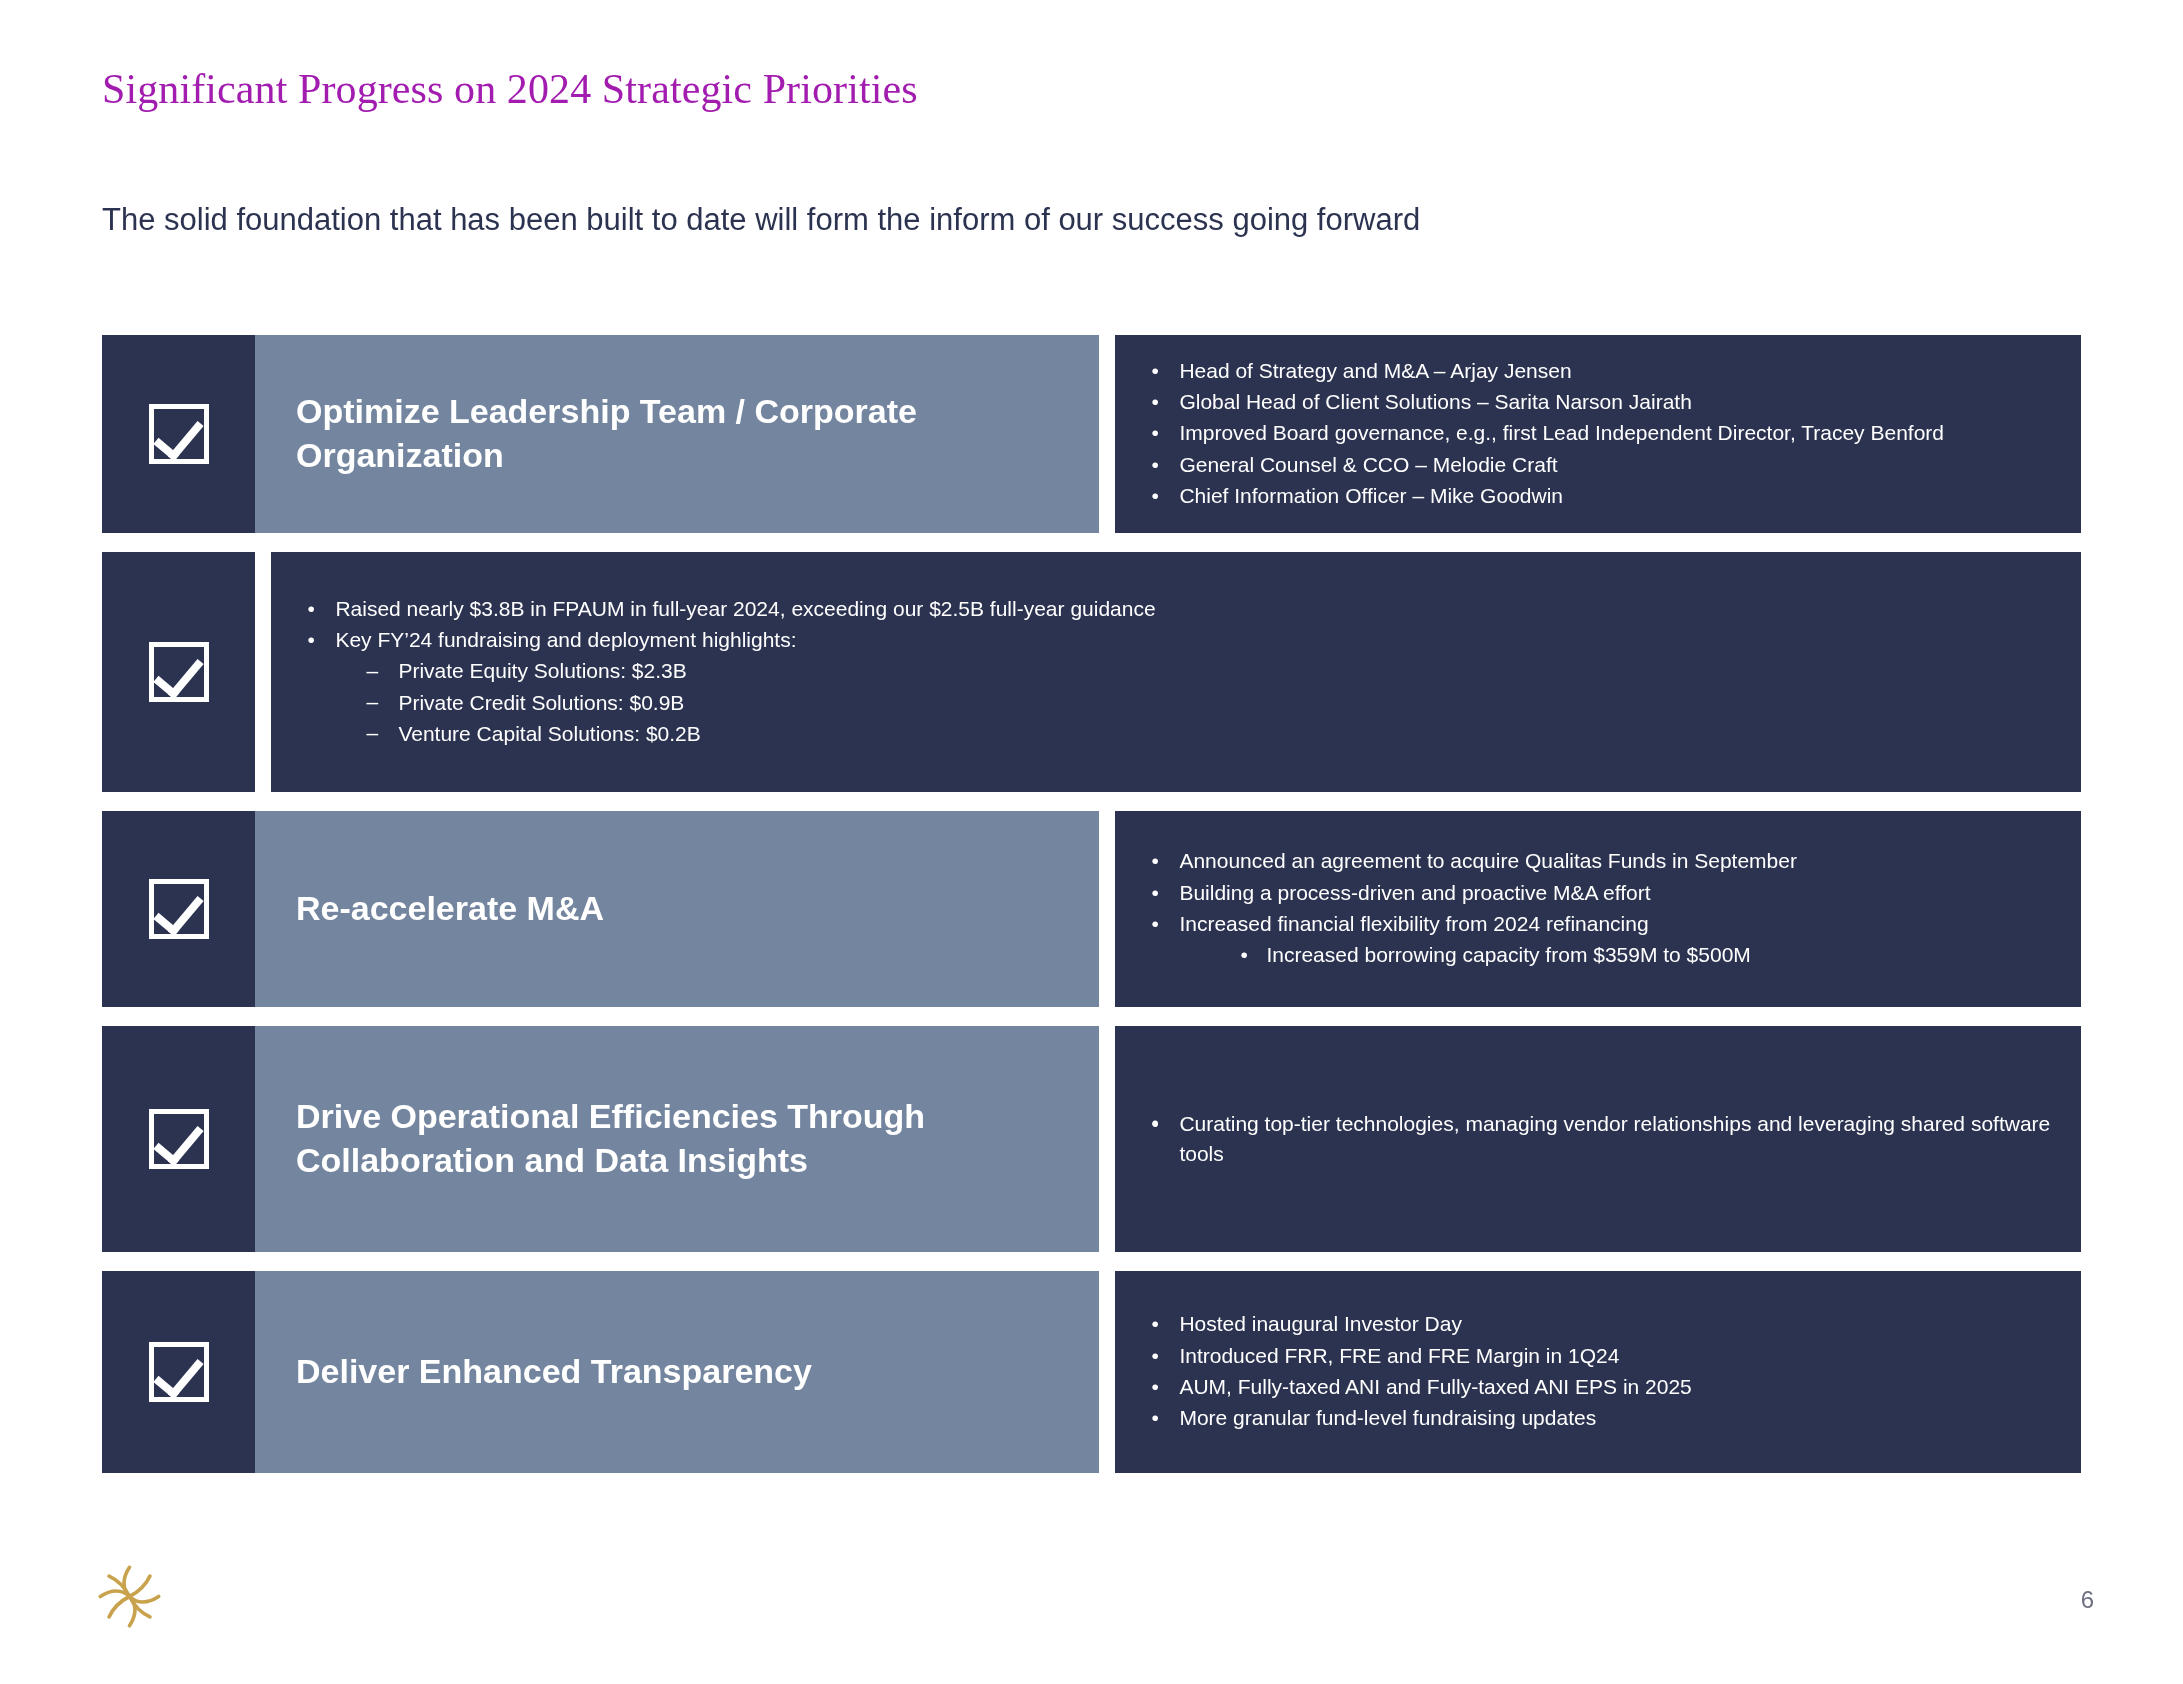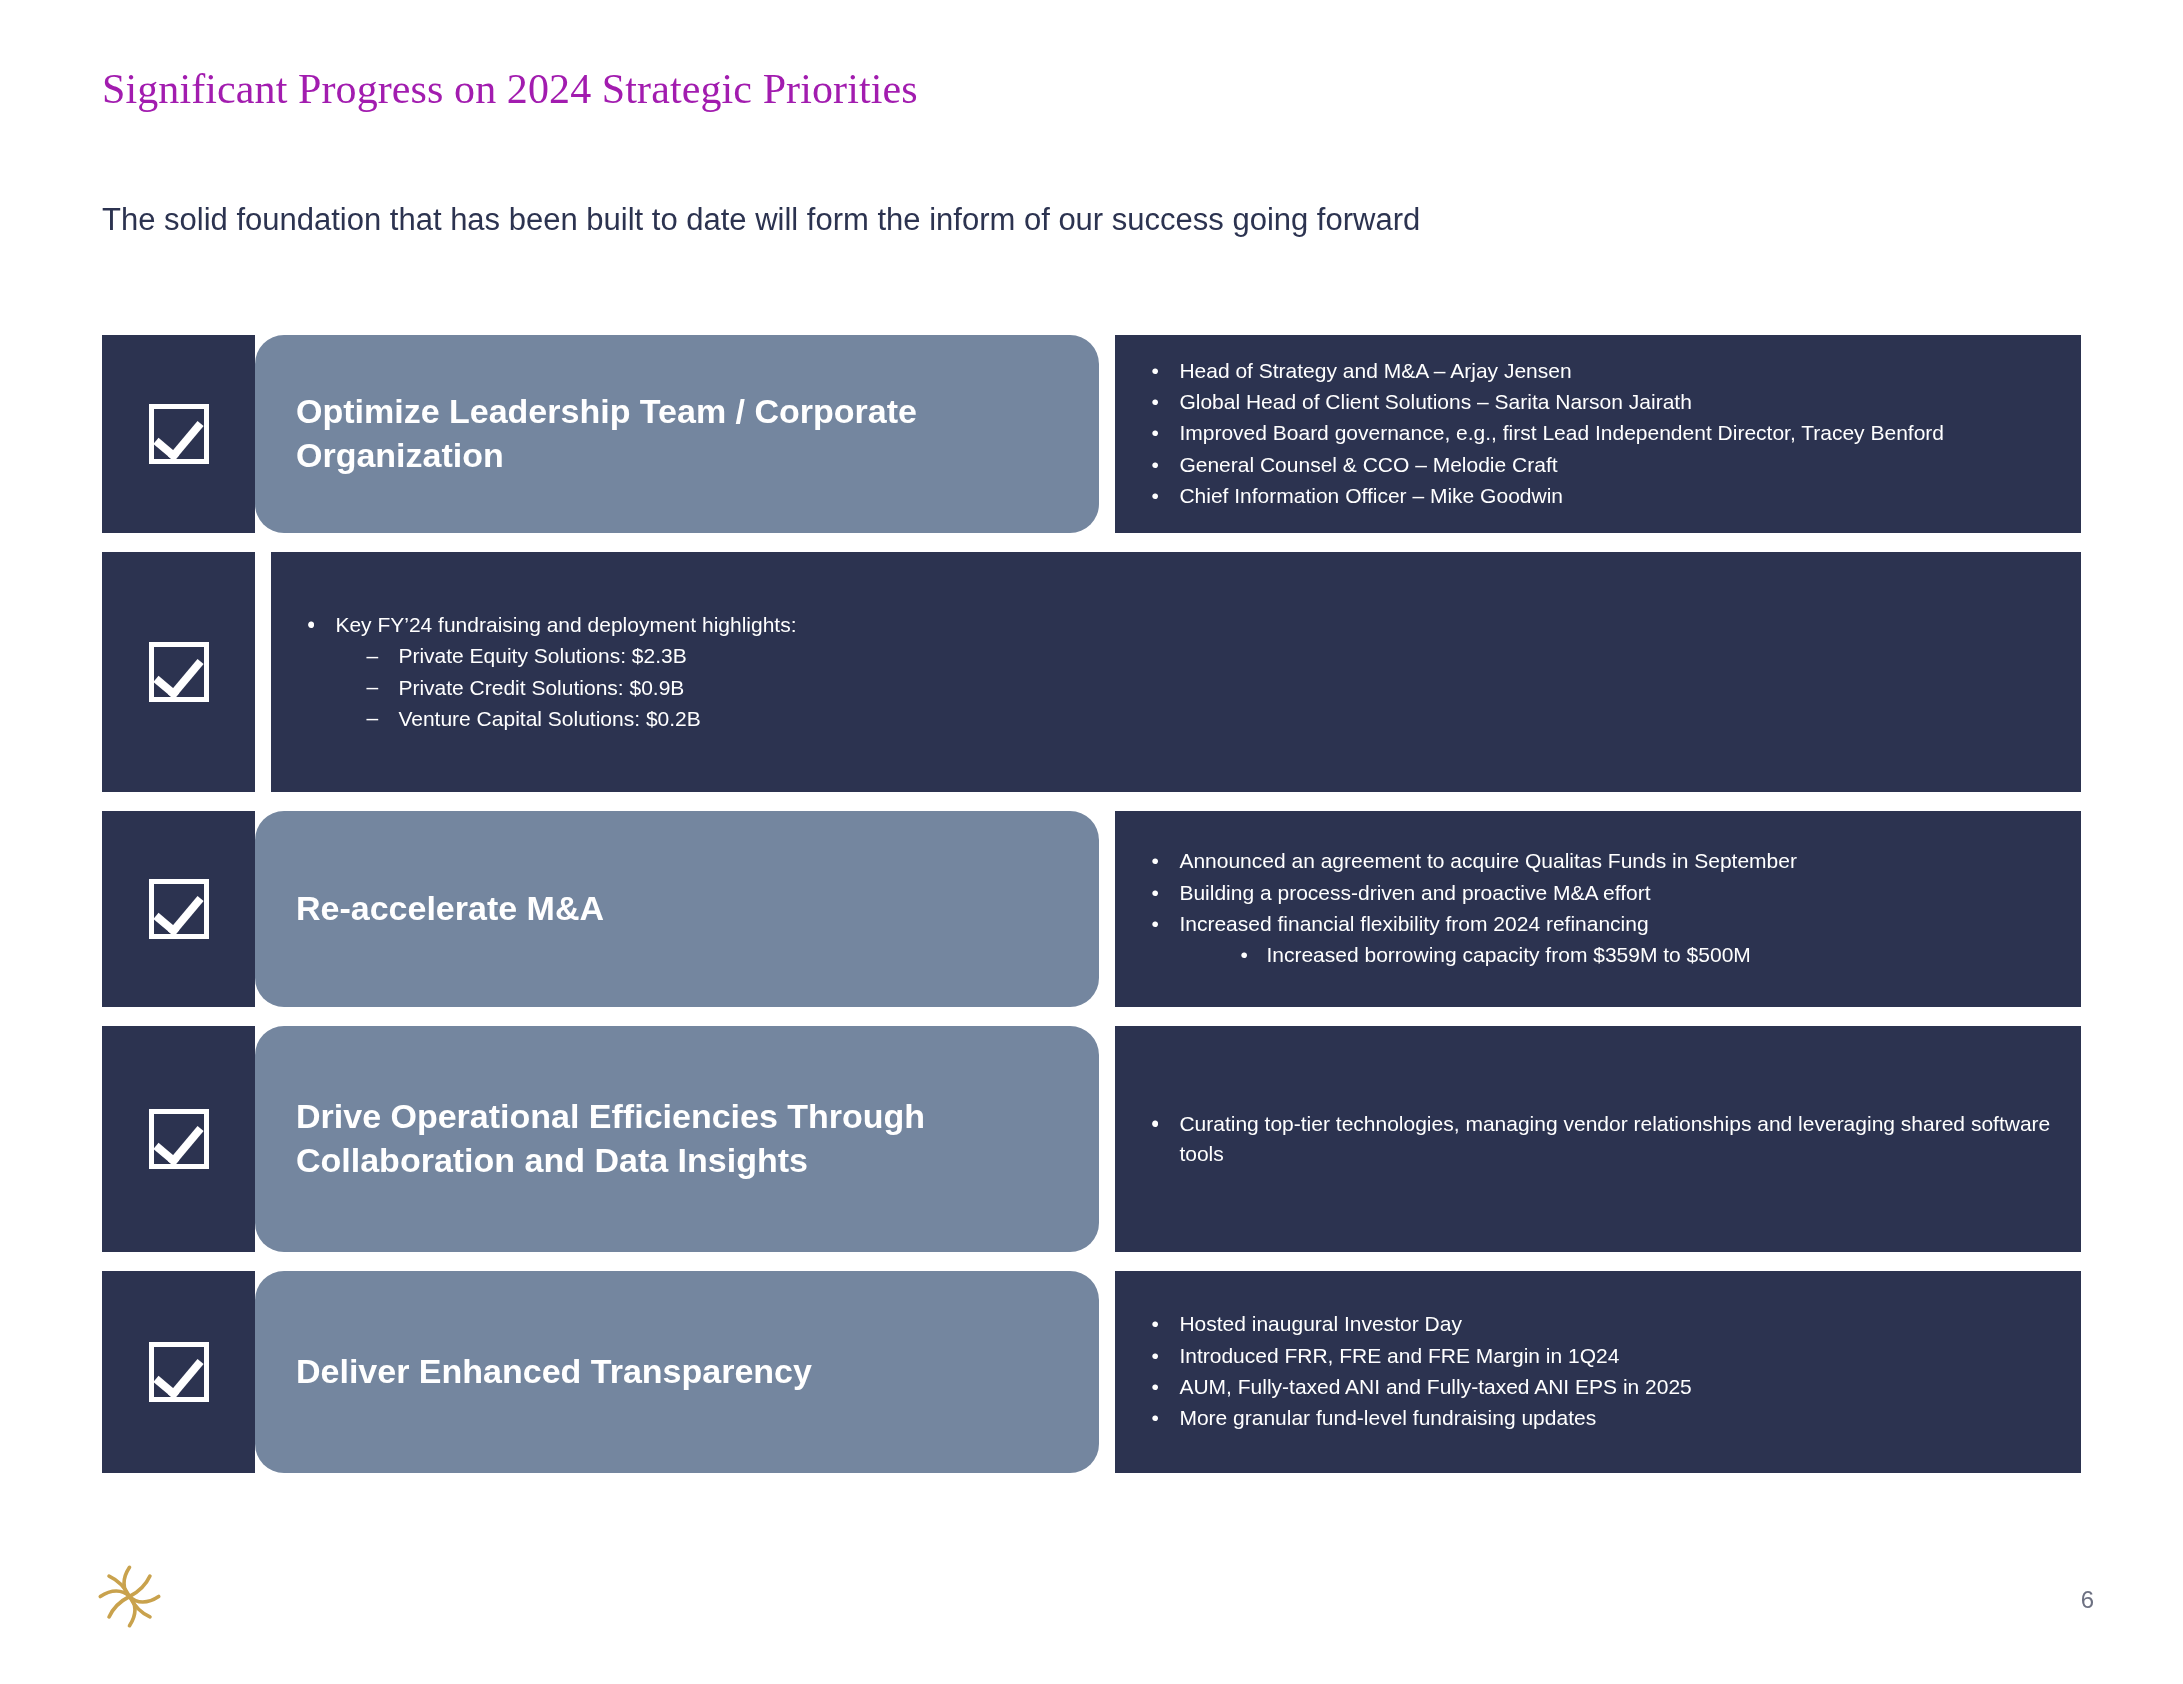--- a/index.html
+++ b/index.html
@@ -78,21 +78,20 @@
     transform: rotate(40deg);
   }
   .label-cell {
     background: #74869f;
     flex: 0 0 844px;
     width: 844px;
     display: flex;
     align-items: center;
     padding: 25px 62px 25px 41px;
     box-sizing: border-box;
-    border-radius: 29px;
   }
   .label-text {
     color: #ffffff;
     font-size: 34px;
     font-weight: bold;
     line-height: 1.28;
   }
   .gap {
     width: 16px;
     flex: 0 0 16px;
@@ -223,21 +222,21 @@
       </div>
     </div>
 
     <div class="row row-h2">
       <div class="check-cell">
         <div class="checkbox"></div>
       </div>
       <div class="gap"></div>
       <div class="bullets-cell">
         <ul class="lvl1">
-          <li><span class="b-dot">•</span></li>
+          <li><span class="b-dot">•</span><span>Raised nearly $3.8B in FPAUM in full-year 2024, exceeding our $2.5B full-year guidance</span></li>
           <li>
             <span class="b-dot">•</span>
             <span>Key FY’24 fundraising and deployment highlights:</span>
             <ul class="lvl2">
               <li><span class="b-dash">–</span><span>Private Equity Solutions: $2.3B</span></li>
               <li><span class="b-dash">–</span><span>Private Credit Solutions: $0.9B</span></li>
               <li><span class="b-dash">–</span><span>Venture Capital Solutions: $0.2B</span></li>
             </ul>
           </li>
         </ul>

